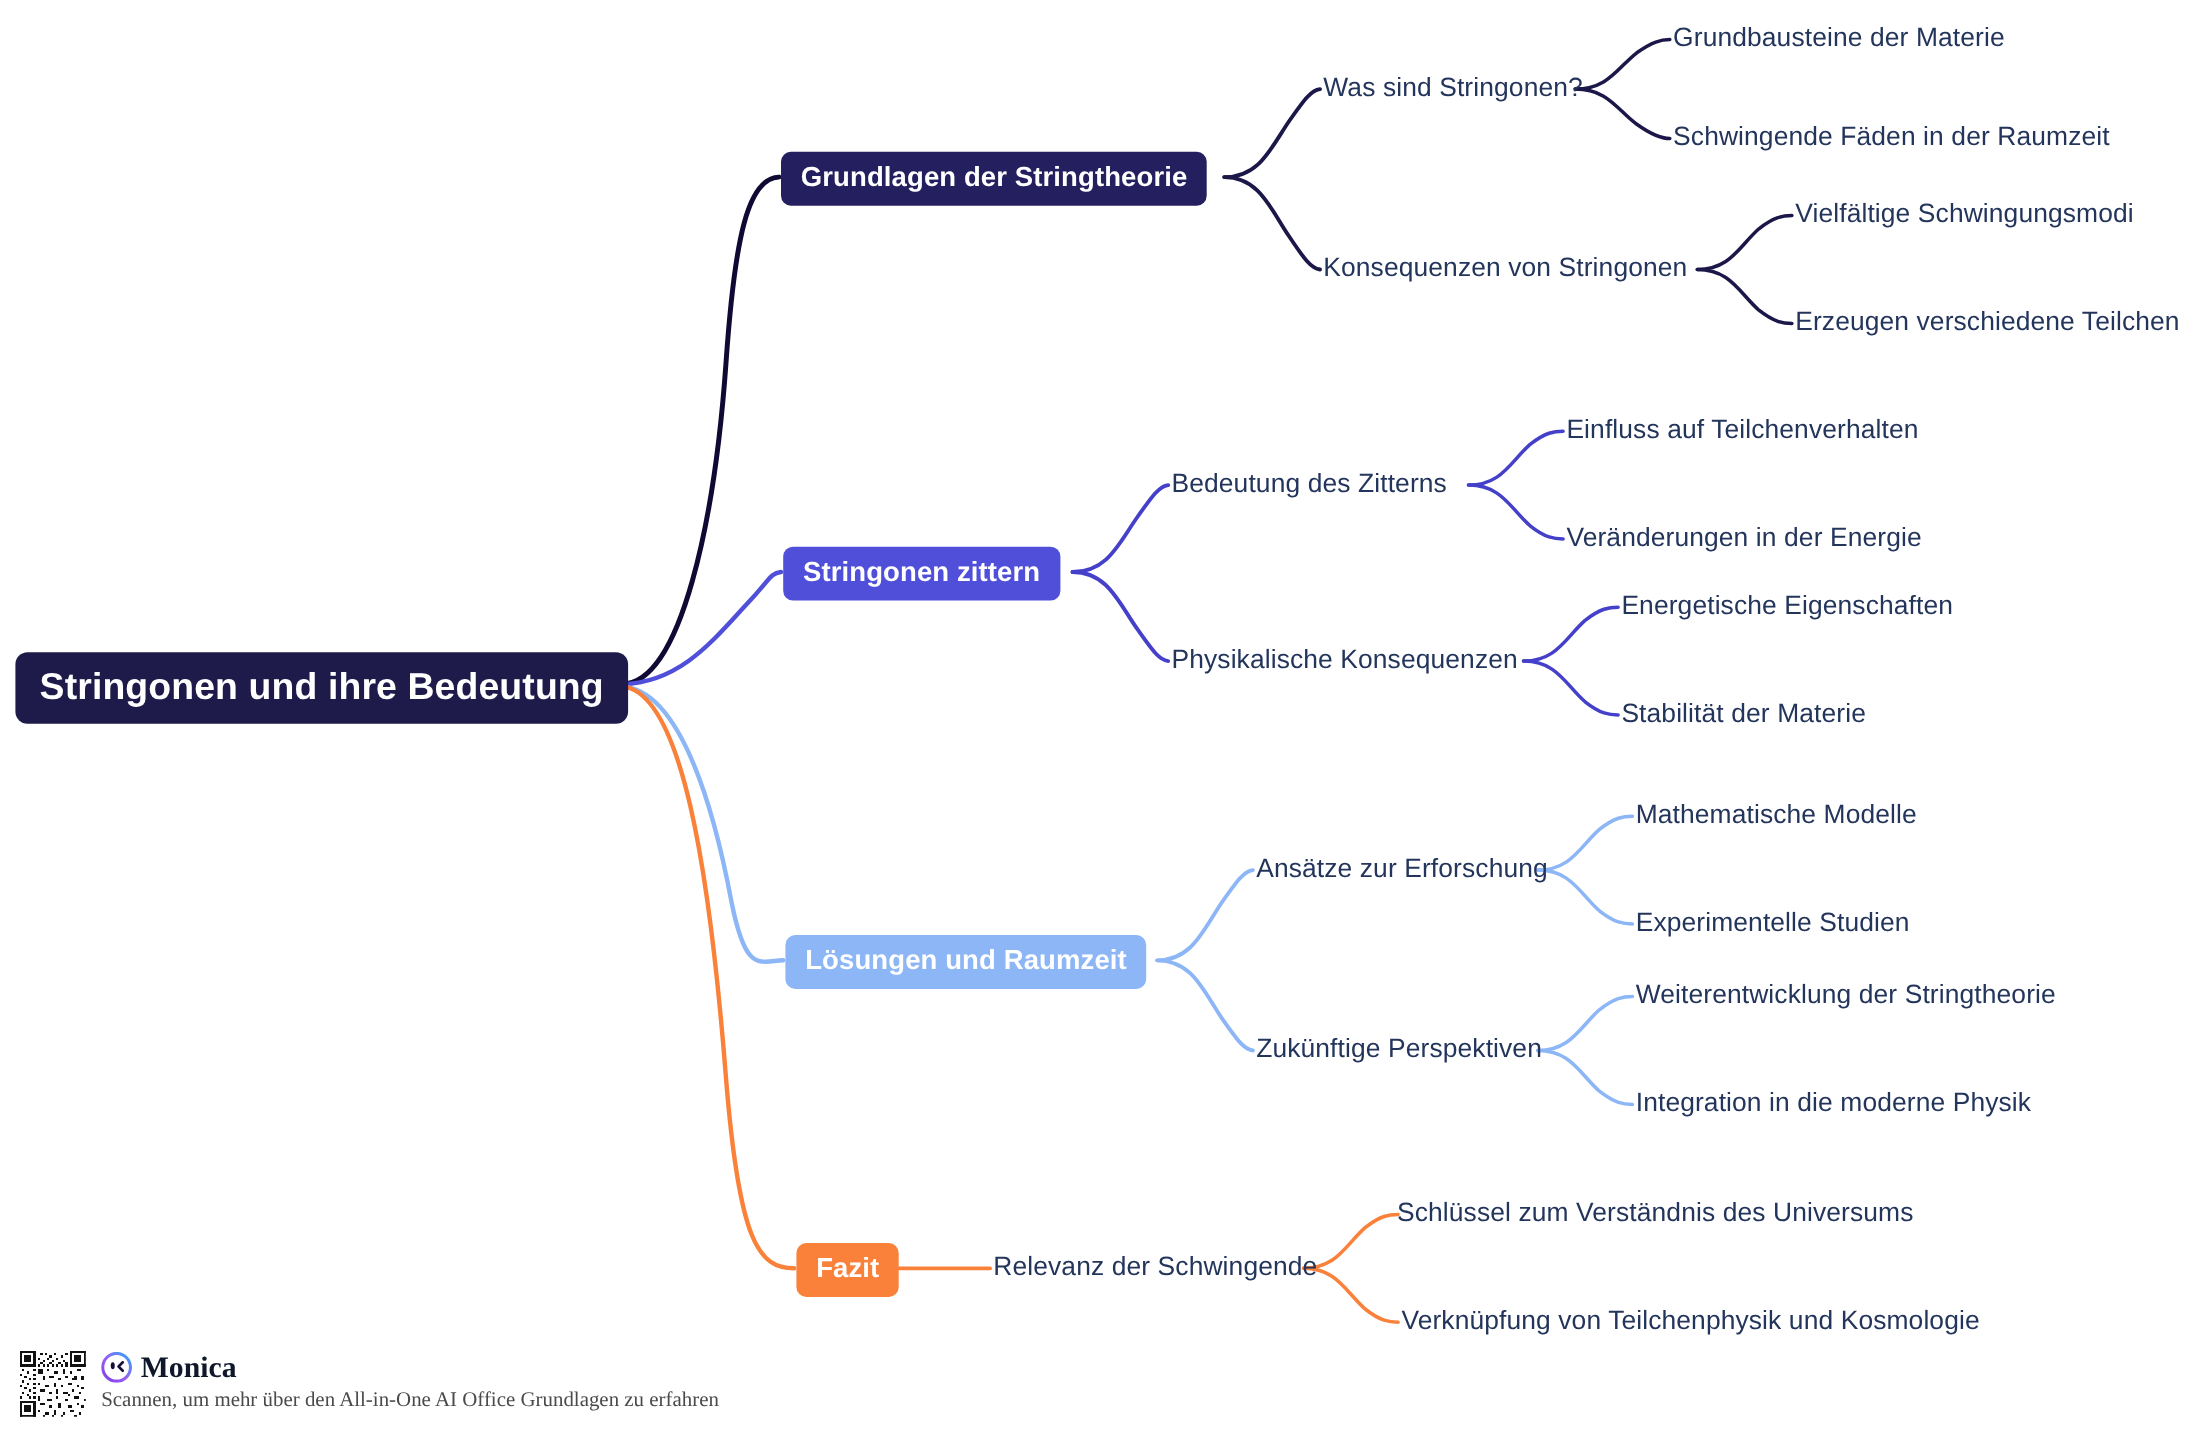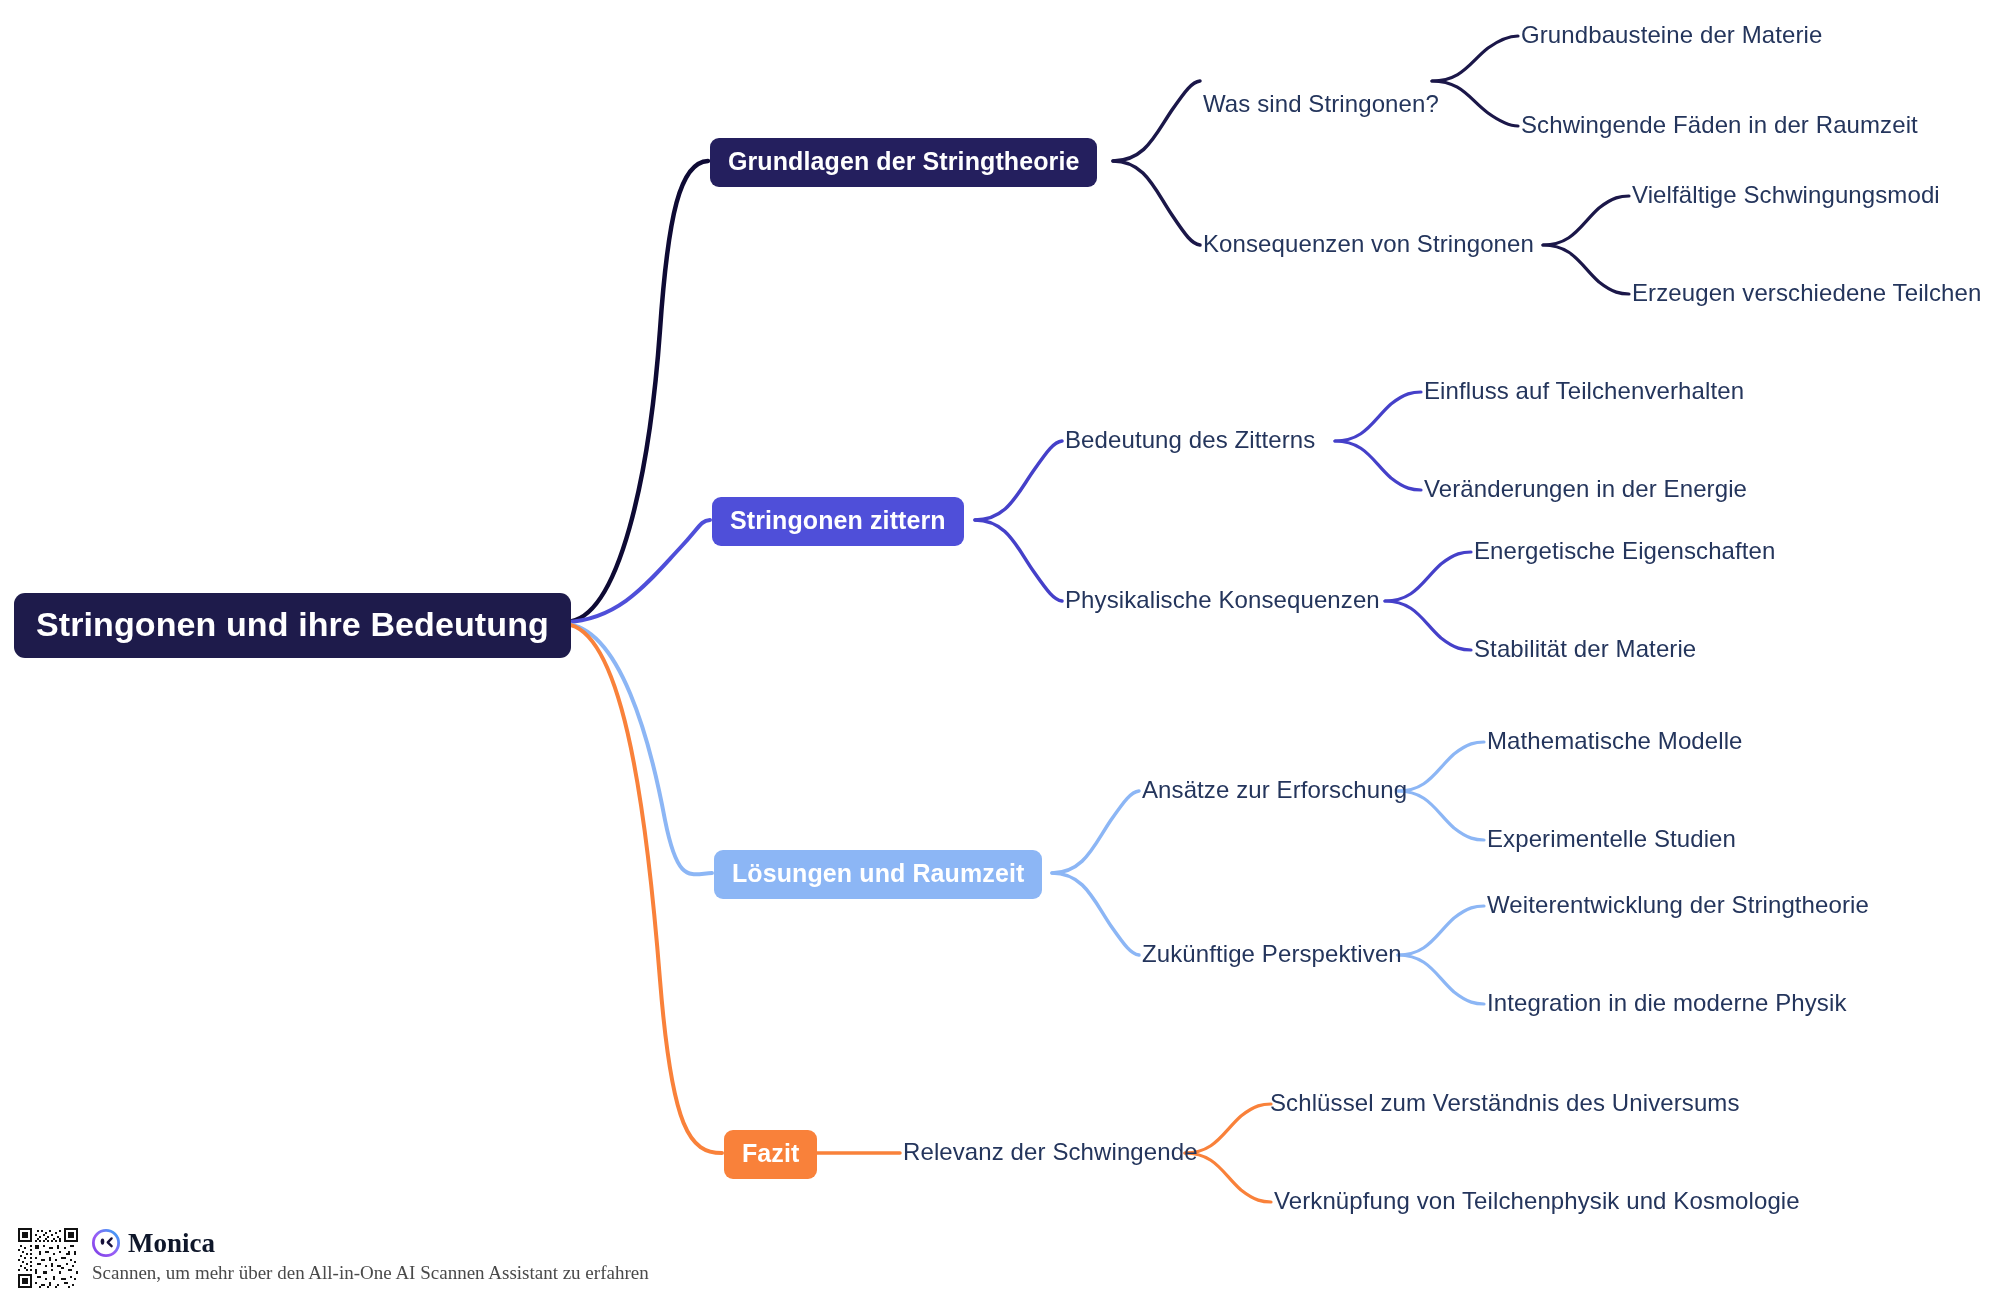--- a/index.html
+++ b/index.html
@@ -153,21 +153,21 @@
   <div class="node branch-node" style="left:710px; top:138px; background:#241F5E;">Grundlagen der Stringtheorie</div>
 
   <div class="node root-node" style="left:14px; top:593px;">Stringonen und ihre Bedeutung</div>
 
   <div class="node branch-node" style="left:712px; top:497px; background:#4F4FD9;text-align:center;">Stringonen zittern</div>
 
   <div class="node branch-node" style="left:714px; top:850px; background:#8CB6F5;">Lösungen und Raumzeit</div>
 
   <div class="node branch-node" style="left:724px; top:1130px; background:#F9813A;">Fazit</div>
 
-  <div class="node text-node" style="left:1203px; top:66px;margin-top:24px;">Was sind Stringonen?</div>
+  <div class="node text-node" style="left:1203px; top:66px;">Was sind Stringonen?</div>
 
   <div class="node text-node" style="left:1203px; top:230px;">Konsequenzen von Stringonen</div>
 
   <div class="node text-node" style="left:1065px; top:426px;">Bedeutung des Zitterns</div>
 
   <div class="node text-node" style="left:1065px; top:586px;">Physikalische Konsequenzen</div>
 
   <div class="node text-node" style="left:1142px; top:776px;">Ansätze zur Erforschung</div>
 
   <div class="node text-node" style="left:1142px; top:940px;">Zukünftige Perspektiven</div>
@@ -334,17 +334,17 @@
               <stop offset="100%" stop-color="#2FA8F5"></stop>
             </linearGradient>
           </defs>
           <circle cx="20" cy="20" r="18" fill="none" stroke="url(#mgrad)" stroke-width="4"></circle>
           <circle cx="20" cy="20" r="15" fill="#ffffff"></circle>
           <ellipse cx="15" cy="18" rx="2.6" ry="4.4" fill="#15103A"></ellipse>
           <path d="M 28 13.5 L 22.5 19 L 28 24.5" fill="none" stroke="#15103A" stroke-width="3.4" stroke-linecap="round" stroke-linejoin="round"></path>
         </svg>
         <div class="brand-name">Monica</div>
       </div>
-      <div class="brand-tagline">Scannen, um mehr über den All-in-One AI Scannen Assistant zu erfahren</div>
+      <div class="brand-tagline">Scannen, um mehr über den All-in-One AI Office Grundlagen zu erfahren</div>
     </div>
   </div>
 
 </div>
 
 </body></html>

